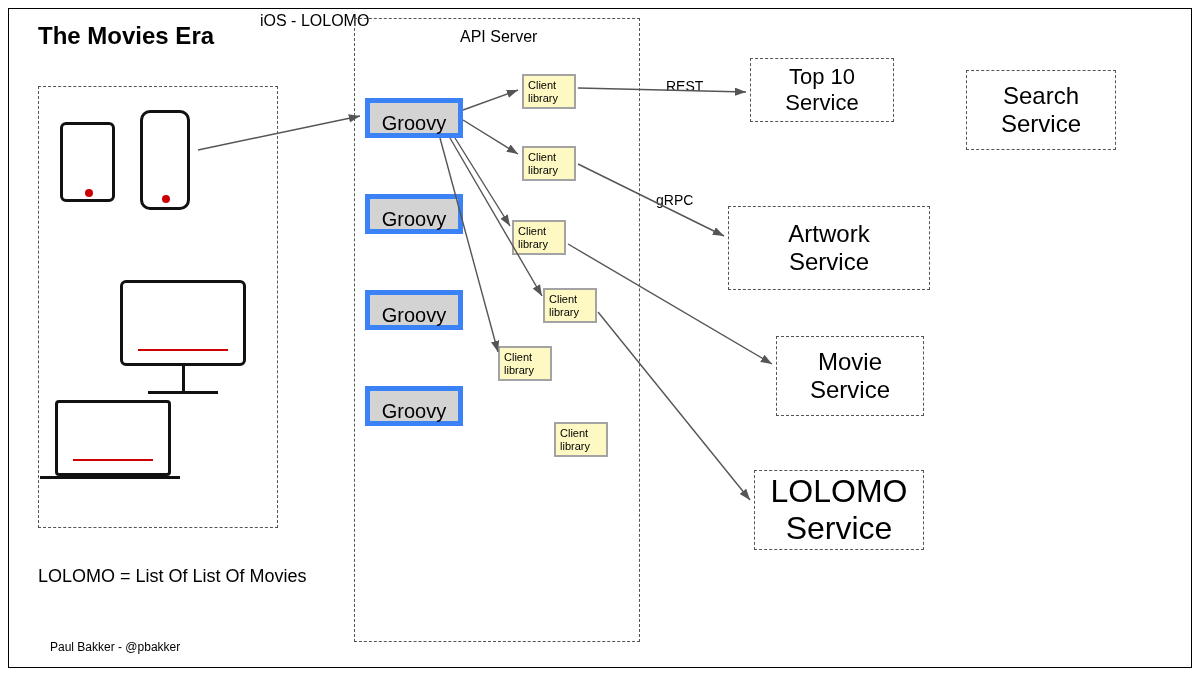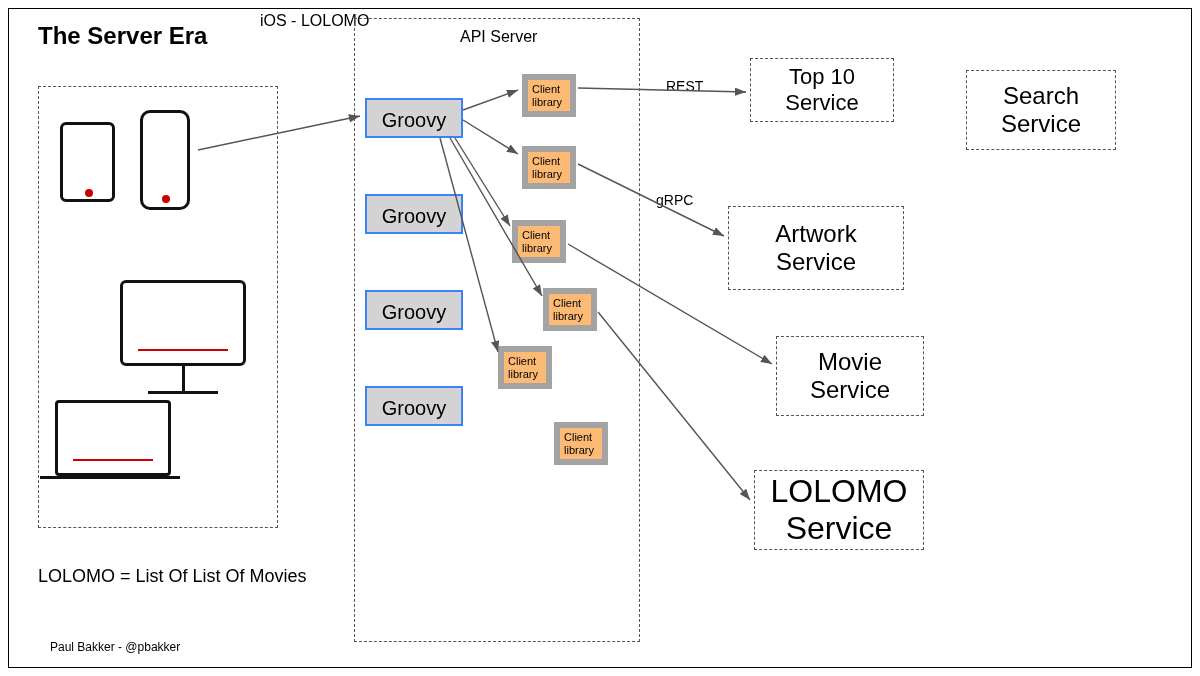--- a/index.html
+++ b/index.html
@@ -1,31 +1,31 @@
 <!DOCTYPE html>
 <html><head>
 <meta charset="utf-8">
 <style>
   html,body{margin:0;padding:0;background:#fff;width:1200px;height:676px;overflow:hidden;font-family:Helvetica,Arial,sans-serif;color:#000}
   .frame{position:absolute;left:8px;top:8px;width:1184px;height:660px;border:1px solid #000;box-sizing:border-box}
   .abs{position:absolute;box-sizing:border-box}
   .dashed{border:1.5px dashed #555}
-  .groovy-box{background:#d3d3d3;border:2px solid #3b82f6;text-align:center;font-size:20px;line-height:40px}
-  .client-box{background:#fdba74;border:6px solid #a3a3a3;font-size:11px;line-height:1.15;padding:3px 4px;color:#000}
+  .groovy-box{background:#d3d3d3;border:5px solid #3b82f6;text-align:center;font-size:20px;line-height:40px}
+  .client-box{background:#fef9c3;border:2px solid #a3a3a3;font-size:11px;line-height:1.15;padding:3px 4px;color:#000}
   .service-box{text-align:center;font-size:22px;display:flex;align-items:center;justify-content:center}
   .title{font-weight:700;font-size:24px}
   .small{font-size:12px}
   svg.arrows{position:absolute;left:0;top:0;width:1200px;height:676px;pointer-events:none}
   .device{border:3px solid #111;border-radius:6px}
 </style>
 </head>
 <body>
 <div class="frame"></div>
 
-<span class="abs title" style="left:38px;top:22px">The Server Era</span>
+<span class="abs title" style="left:38px;top:22px">The Movies Era</span>
 <span class="abs" style="left:260px;top:12px;font-size:16px">iOS - LOLOMO</span>
 
 <div class="abs dashed" style="left:38px;top:86px;width:240px;height:442px"></div>
 
 <div class="abs device" style="left:60px;top:122px;width:55px;height:80px">
   <div class="abs" style="left:22px;top:64px;width:8px;height:8px;border-radius:4px;background:#c00"></div>
 </div>
 
 <div class="abs device" style="left:140px;top:110px;width:50px;height:100px;border-radius:10px">
   <div class="abs" style="left:19px;top:82px;width:8px;height:8px;border-radius:4px;background:#c00"></div>
@@ -58,21 +58,21 @@
 <div class="abs client-box" style="left:522px;top:146px;width:54px">Client<br>library</div>
 <div class="abs client-box" style="left:512px;top:220px;width:54px">Client<br>library</div>
 <div class="abs client-box" style="left:543px;top:288px;width:54px">Client<br>library</div>
 <div class="abs client-box" style="left:498px;top:346px;width:54px">Client<br>library</div>
 <div class="abs client-box" style="left:554px;top:422px;width:54px">Client<br>library</div>
 
 <span class="abs" style="left:666px;top:78px;font-size:14px">REST</span>
 <span class="abs" style="left:656px;top:192px;font-size:14px">gRPC</span>
 
 <div class="abs dashed service-box" style="left:750px;top:58px;width:144px;height:64px;white-space:pre">Top 10<br>Service</div>
-<div class="abs dashed service-box" style="left:728px;top:206px;width:176px;height:84px;white-space:pre;font-size:24px">Artwork<br>Service</div>
+<div class="abs dashed service-box" style="left:728px;top:206px;width:202px;height:84px;white-space:pre;font-size:24px">Artwork<br>Service</div>
 <div class="abs dashed service-box" style="left:776px;top:336px;width:148px;height:80px;white-space:pre;font-size:24px">Movie<br>Service</div>
 <div class="abs dashed service-box" style="left:754px;top:470px;width:170px;height:80px;white-space:pre;font-size:32px">LOLOMO<br>Service</div>
 <div class="abs dashed service-box" style="left:966px;top:70px;width:150px;height:80px;white-space:pre;font-size:24px">Search<br>Service</div>
 
 <span class="abs" style="left:38px;top:566px;font-size:18px">LOLOMO = List Of List Of Movies</span>
 <span class="abs small" style="left:50px;top:640px">Paul Bakker - @pbakker</span>
 
 <svg class="arrows">
   <defs>
     <marker id="ah" markerWidth="10" markerHeight="10" refX="8" refY="3" orient="auto">

